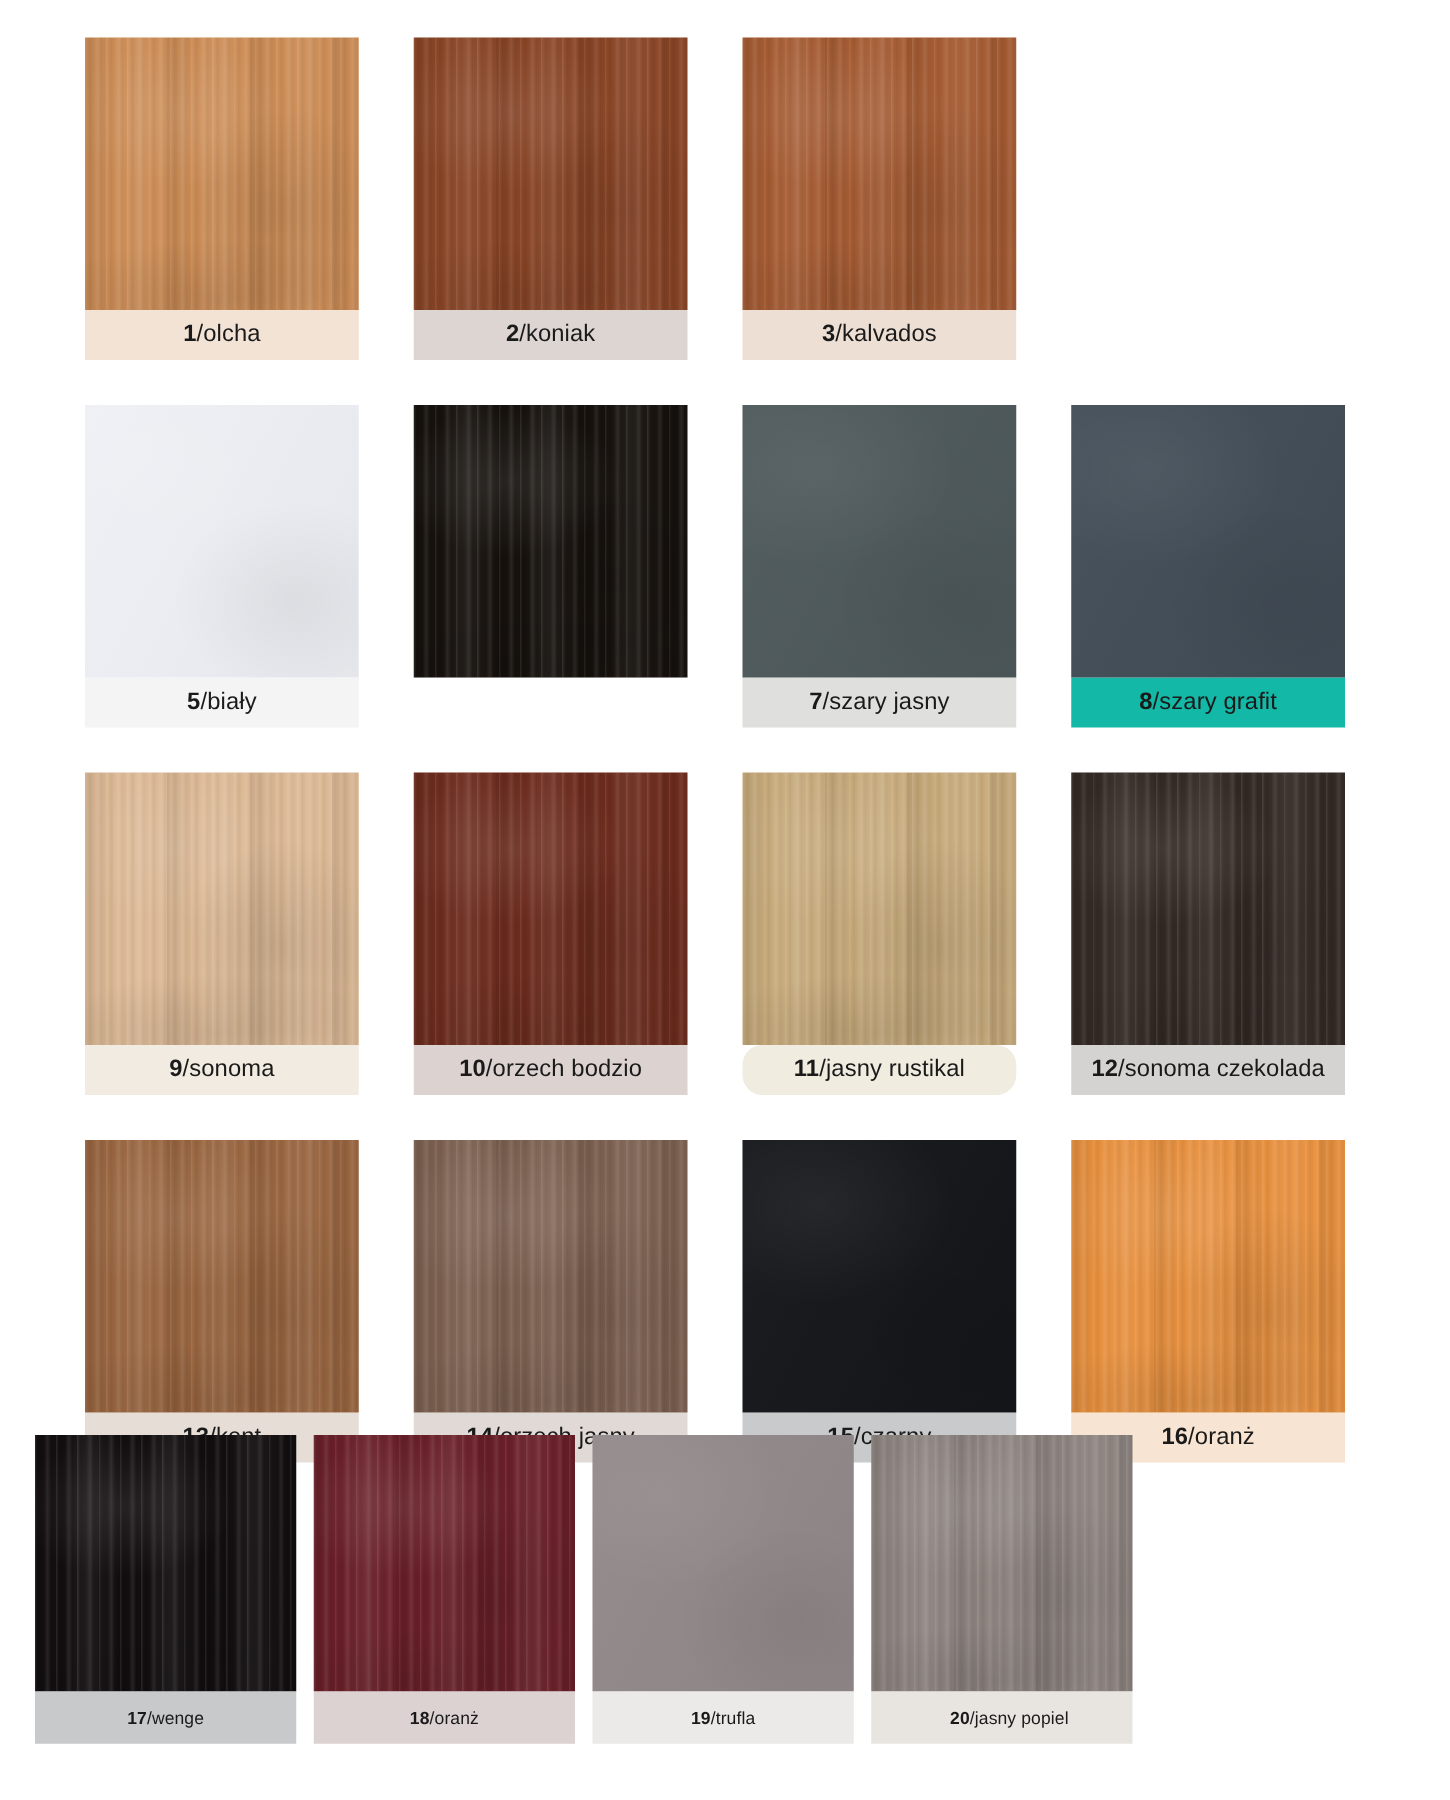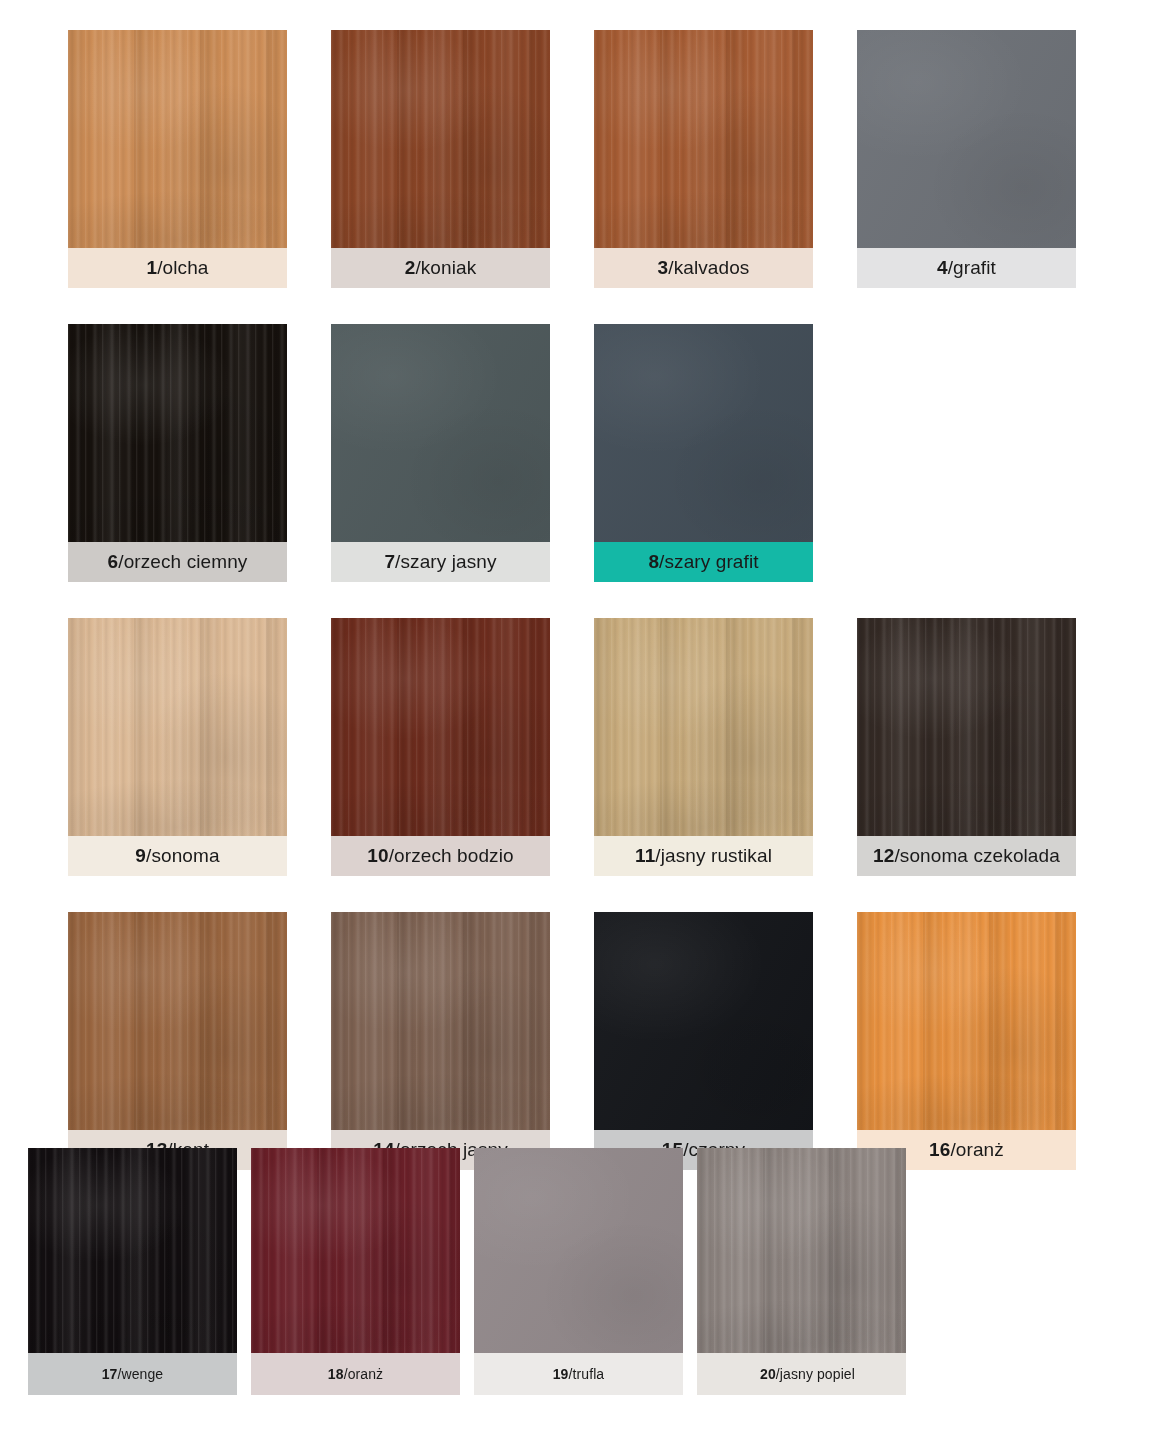--- a/index.html
+++ b/index.html
@@ -135,33 +135,32 @@
             <div class="grain"></div>
           </div>
           <div class="caption" style="background: rgb(221, 213, 209);"><span class="num">2</span><span class="sep">/</span><span class="nm">koniak</span></div>
         </div>
         <div class="cell">
           <div class="chip wood" style="background: rgb(166, 92, 51);">
             <div class="grain"></div>
           </div>
           <div class="caption" style="background: rgb(238, 223, 212);"><span class="num">3</span><span class="sep">/</span><span class="nm">kalvados</span></div>
         </div>
-        <div class="cell">
-          <div class="chip flat" style="background: rgb(108, 112, 118);">
-            <div class="grain"></div>
-          </div>
-          <div class="caption" style="background: rgb(227, 227, 228);"><span class="num">4</span><span class="sep">/</span><span class="nm">grafit</span></div>
-        </div>
-      </div>
-      <div class="swatch-row">
+      </div>
+      <div class="swatch-row">
+        <div class="cell">
+          <div class="chip flat" style="background: rgb(238, 240, 245);">
+            <div class="grain"></div>
+          </div>
+          <div class="caption" style="background: rgb(244, 244, 245);"><span class="num">5</span><span class="sep">/</span><span class="nm">biały</span></div>
+        </div>
         <div class="cell">
           <div class="chip wood" style="background: rgb(22, 17, 13);">
             <div class="grain"></div>
           </div>
-          <div class="caption" style="background: rgb(205, 202, 199);"><span class="num">6</span><span class="sep">/</span><span class="nm">orzech ciemny</span></div>
         </div>
         <div class="cell">
           <div class="chip flat" style="background: rgb(77, 88, 90);">
             <div class="grain"></div>
           </div>
           <div class="caption" style="background: rgb(223, 224, 222);"><span class="num">7</span><span class="sep">/</span><span class="nm">szary jasny</span></div>
         </div>
         <div class="cell">
           <div class="chip flat" style="background: rgb(65, 76, 86);">
             <div class="grain"></div>
@@ -179,21 +178,21 @@
         <div class="cell">
           <div class="chip wood" style="background: rgb(109, 44, 29);">
             <div class="grain"></div>
           </div>
           <div class="caption" style="background: rgb(220, 210, 207);"><span class="num">10</span><span class="sep">/</span><span class="nm">orzech bodzio</span></div>
         </div>
         <div class="cell">
           <div class="chip wood" style="background: rgb(200, 171, 124);">
             <div class="grain"></div>
           </div>
-          <div class="caption" style="background: rgb(241, 236, 224);"><span class="num">11</span><span class="sep">/</span><span class="nm">jasny rustikal</span></div>
+          <div class="caption" style="background: rgb(241, 236, 224); border-radius: 16px;"><span class="num">11</span><span class="sep">/</span><span class="nm">jasny rustikal</span></div>
         </div>
         <div class="cell">
           <div class="chip wood" style="background: rgb(52, 42, 37);">
             <div class="grain"></div>
           </div>
           <div class="caption" style="background: rgb(212, 211, 209);"><span class="num">12</span><span class="sep">/</span><span class="nm">sonoma czekolada</span></div>
         </div>
       </div>
       <div class="swatch-row">
         <div class="cell">

